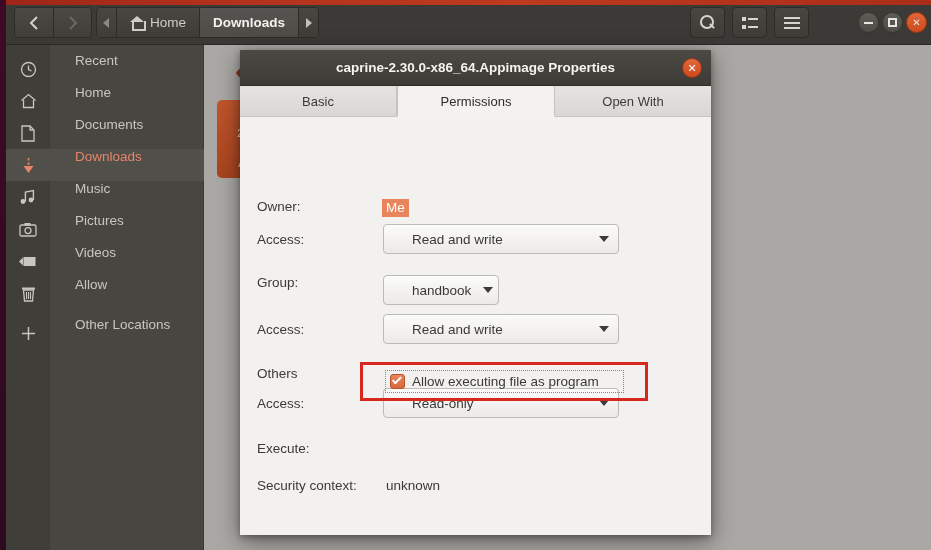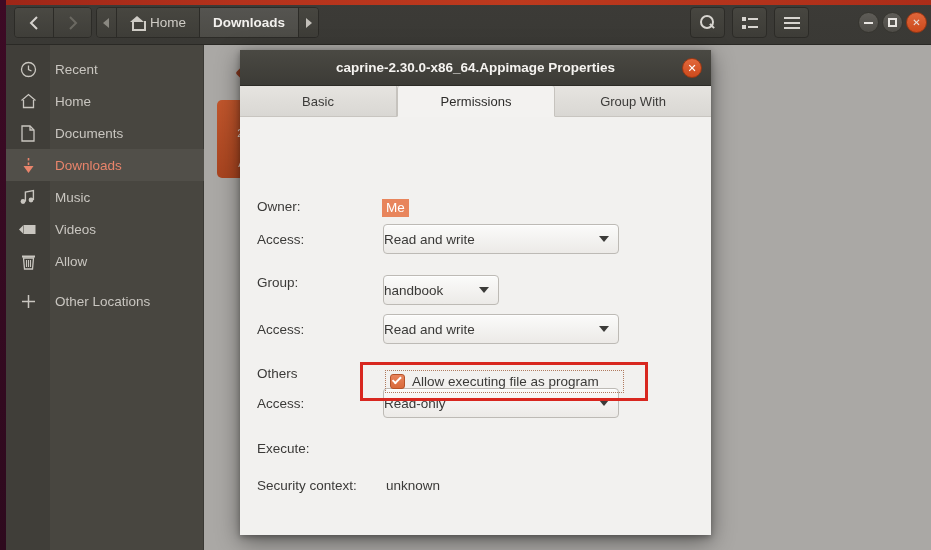--- a/index.html
+++ b/index.html
@@ -123,22 +123,22 @@
   .sidebar {
     position: absolute; left: 0; top: 45px; width: 198px; height: 505px;
     background: #484640;
     border-right: 1px solid #3a3934;
   }
   .sb-iconcol {
     position: absolute; left: 0; top: 0; width: 44px; height: 505px;
     background: #403e39;
   }
   .sb-item {
-    position: relative; height: 32px; display: flex; align-items: center;
-    color: #c9c6c0; font-size: 13.5px;
+    position: relative; height: 32px; display: flex; 
+    color: #c9c6c0; font-size: 13.5px; gap: 20px;
   }
   .sb-item .sb-ico {
     width: 44px; flex: 0 0 44px; display: flex; align-items: center; justify-content: center;
     color: #c9c6c0; font-size: 15px;
   }
   .sb-item.selected { background: #514f49; color: #e8846b; }
   .sb-item.selected .sb-ico { color: #e8846b; }
   .sb-label { padding-left: 5px; }
   .sb-list { position: absolute; left: 0; top: 8px; width: 198px; }
 
@@ -212,21 +212,21 @@
   .owner-val {
     background: #e8855c; color: #ffffff; font-size: 13.5px;
     padding: 1px 4px 2px 4px;
   }
 
   .combo {
     display: flex; align-items: center; justify-content: space-between;
     height: 30px;
     background: linear-gradient(to bottom, #fbfbfa 0%, #eceae7 100%);
     border: 1px solid #bdbab5; border-radius: 4px;
-    padding: 0 9px 0 0;
+    padding: 0 9px 0 28px;
     color: #3a3937; font-size: 13.5px;
     box-shadow: 0 1px 0 rgba(255,255,255,0.8) inset;
   }
   .combo .caret {
     margin-left: 12px; width: 0; height: 0;
     border-left: 5px solid transparent; border-right: 5px solid transparent;
     border-top: 6px solid #3c3b39;
   }
 
   
@@ -379,20 +379,30 @@
           <span class="sb-ico">
             <svg width="17" height="16" viewBox="0 0 17 16">
                 <circle cx="3" cy="12.5" r="2.4" fill="currentColor"></circle>
                 <circle cx="11" cy="11" r="2.4" fill="currentColor"></circle>
                 <polyline points="5.4,12.5 5.4,3 13.4,1.5 13.4,11" fill="none" stroke="currentColor" stroke-width="1.4"></polyline>
               </svg>
           </span>
           <span class="sb-label">Music</span>
         </div>
 
+        <div class="sb-item">
+          <span class="sb-ico">
+            <svg width="18" height="15" viewBox="0 0 18 15">
+                <rect x="1" y="3" width="16" height="11" rx="1.5" fill="none" stroke="currentColor" stroke-width="1.3"></rect>
+                <rect x="5.5" y="1" width="6" height="2.5" fill="currentColor"></rect>
+                <circle cx="9" cy="8.6" r="3" fill="none" stroke="currentColor" stroke-width="1.3"></circle>
+              </svg>
+          </span>
+          <span class="sb-label">Pictures</span>
+        </div>
 
         <div class="sb-item">
           <span class="sb-ico">
             <svg width="18" height="13" viewBox="0 0 18 13">
                 <polygon points="0,6.5 4,2.5 4,10.5" fill="currentColor"></polygon>
                 <rect x="4.5" y="2" width="12" height="9" fill="currentColor"></rect>
               </svg>
           </span>
           <span class="sb-label">Videos</span>
         </div>
@@ -446,21 +456,21 @@
     </div>
 
     <div class="dlg-tabs">
       <div class="dlg-tab">
         <span>Basic</span>
       </div>
       <div class="dlg-tab active">
         <span>Permissions</span>
       </div>
       <div class="dlg-tab">
-        <span>Group With</span>
+        <span>Open With</span>
       </div>
     </div>
 
     <div class="dlg-body">
 
       <div class="row" style="left:17px; top:82px;">
         <span class="lbl">Owner:</span>
       </div>
       <div class="row" style="left:142px; top:82px;">
         <span class="owner-val">Me</span>

